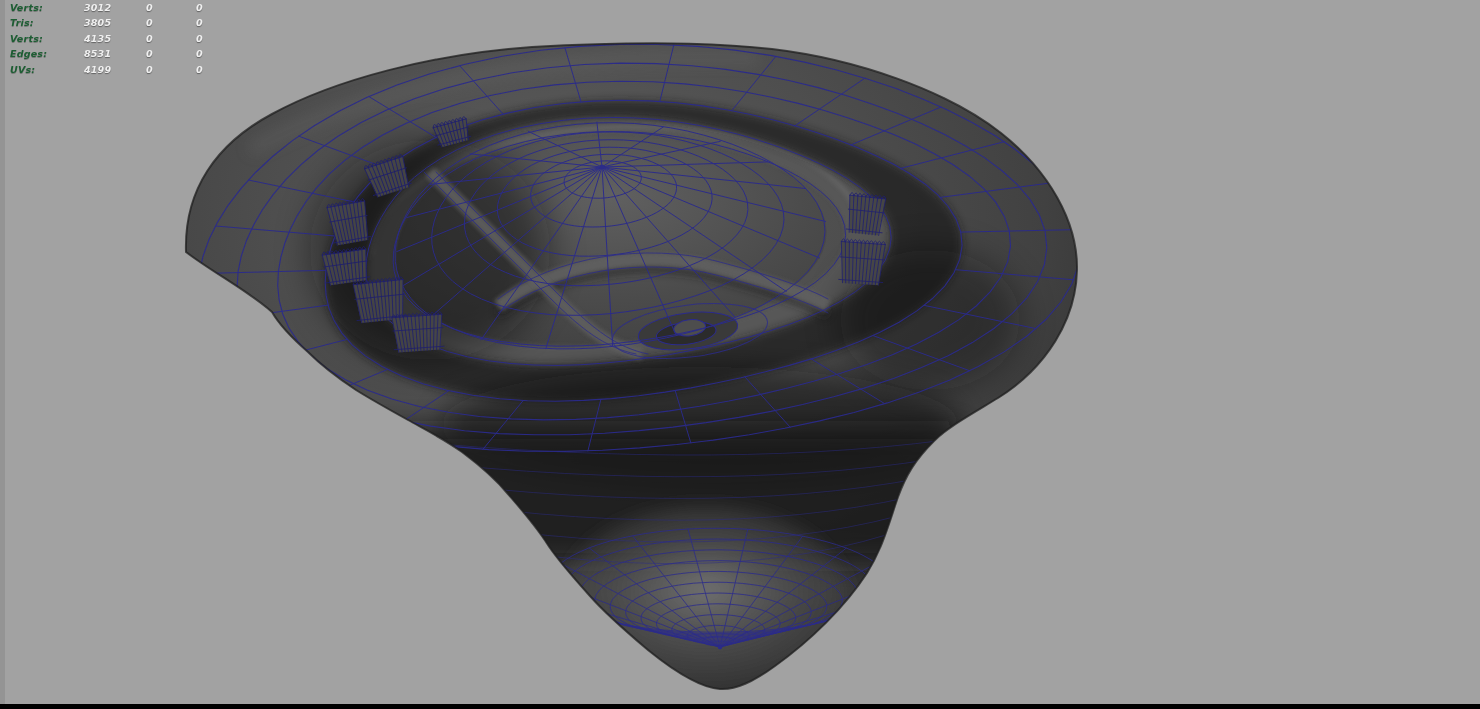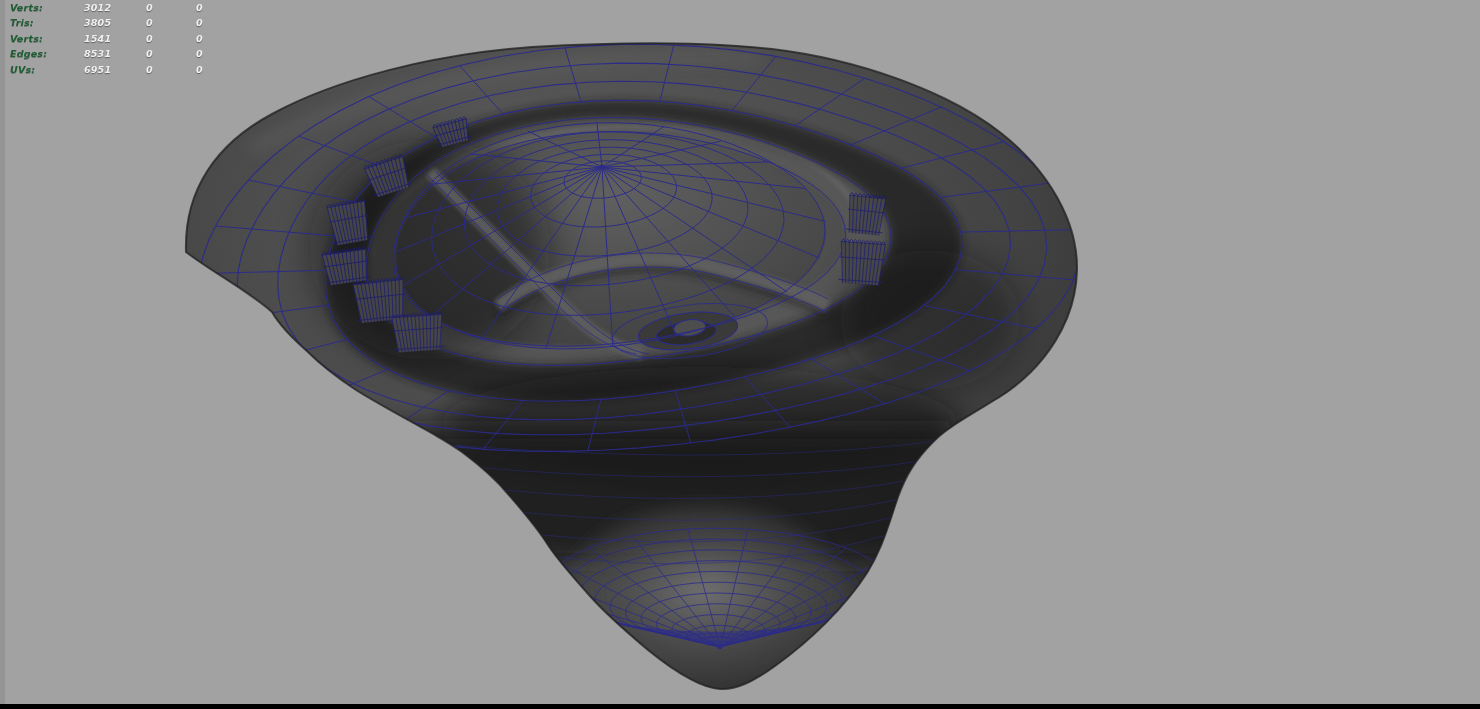--- a/index.html
+++ b/index.html
@@ -349,30 +349,30 @@
         <span class="hud-val c3">0</span>
       </div>
       <div class="hud-row">
         <span class="hud-label">Tris:</span>
         <span class="hud-val c1">3805</span>
         <span class="hud-val c2">0</span>
         <span class="hud-val c3">0</span>
       </div>
       <div class="hud-row">
         <span class="hud-label">Verts:</span>
-        <span class="hud-val c1">1541</span>
+        <span class="hud-val c1">4135</span>
         <span class="hud-val c2">0</span>
         <span class="hud-val c3">0</span>
       </div>
       <div class="hud-row">
         <span class="hud-label">Edges:</span>
         <span class="hud-val c1">8531</span>
         <span class="hud-val c2">0</span>
         <span class="hud-val c3">0</span>
       </div>
       <div class="hud-row">
         <span class="hud-label">UVs:</span>
-        <span class="hud-val c1">6951</span>
+        <span class="hud-val c1">4199</span>
         <span class="hud-val c2">0</span>
         <span class="hud-val c3">0</span>
       </div>
     </div>
 </div>
 
 </body></html>

